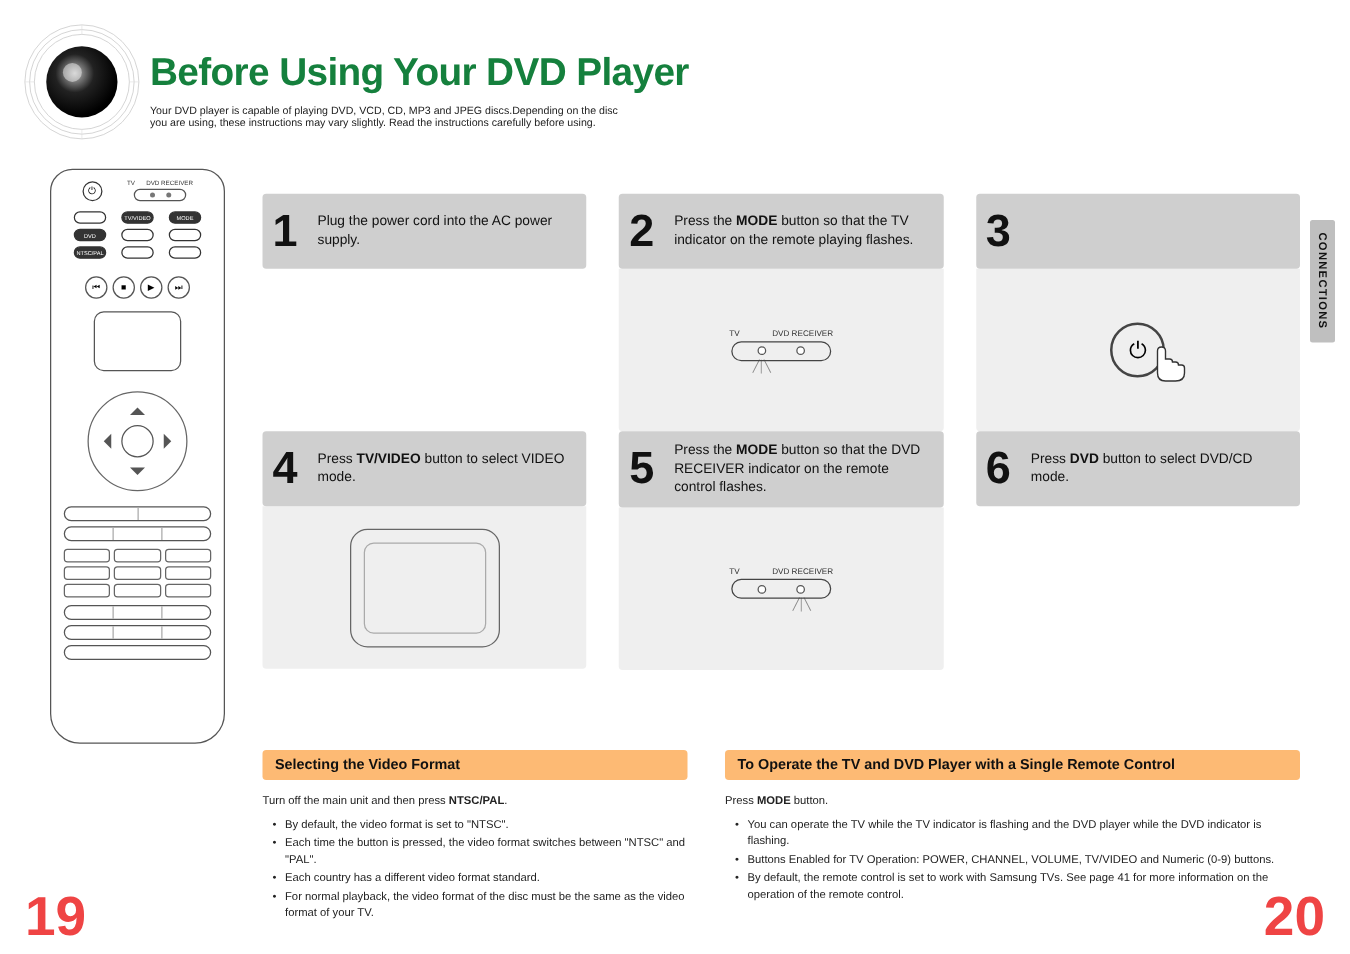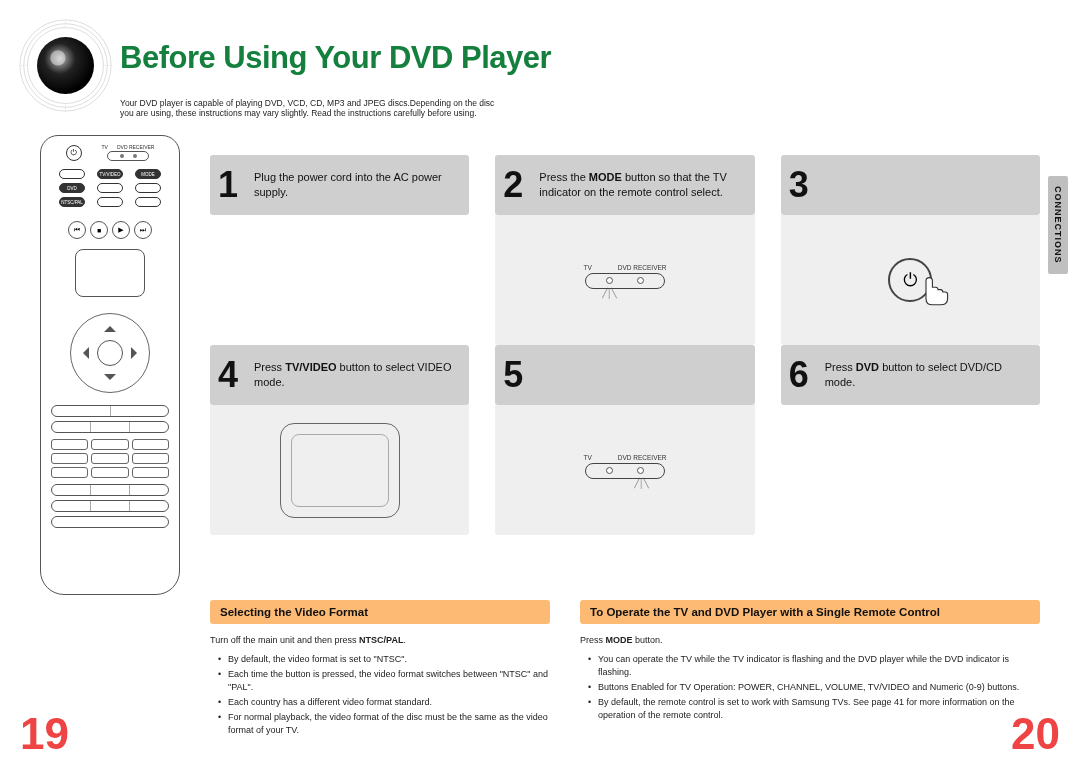--- a/index.html
+++ b/index.html
@@ -28,21 +28,21 @@
     position: absolute;
     top: 40px;
     left: 120px;
     font-size: 31px;
     font-weight: bold;
     color: #15803d;
     letter-spacing: -0.5px;
   }
   .intro-text {
     position: absolute;
-    top: 98px;
+    top: 83px;
     left: 120px;
     font-size: 8.5px;
     color: #222;
     line-height: 1.2;
     width: 500px;
   }
 
   .remote {
     position: absolute;
     top: 135px;
@@ -259,21 +259,21 @@
       <div class="step-head">
         <div class="step-num">1</div>
         <div><span>Plug the power cord into the AC power supply.</span></div>
       </div>
       <div class="step-body empty"></div>
     </div>
 
     <div class="step">
       <div class="step-head">
         <div class="step-num">2</div>
-        <div><span>Press the </span><b>MODE</b><span> button so that the TV indicator on the remote control select.</span></div>
+        <div><span>Press the </span><b>MODE</b><span> button so that the TV indicator on the remote playing flashes.</span></div>
       </div>
       <div class="step-body">
         <div class="indicator-diagram">
           <div class="ind-labels">
               <span>TV</span>
               <span>DVD RECEIVER</span>
             </div>
           <div class="ind-shell">
             <div class="ind-flash">
                 <div class="ind-led"></div>
@@ -306,20 +306,21 @@
         <div><span>Press </span><b>TV/VIDEO</b><span> button to select VIDEO mode.</span></div>
       </div>
       <div class="step-body">
         <div class="tv-icon"></div>
       </div>
     </div>
 
     <div class="step">
       <div class="step-head">
         <div class="step-num">5</div>
+        <div><span>Press the </span><b>MODE</b><span> button so that the DVD RECEIVER indicator on the remote control flashes.</span></div>
       </div>
       <div class="step-body">
         <div class="indicator-diagram">
           <div class="ind-labels">
               <span>TV</span>
               <span>DVD RECEIVER</span>
             </div>
           <div class="ind-shell">
             <div class="ind-led"></div>
             <div class="ind-flash">

